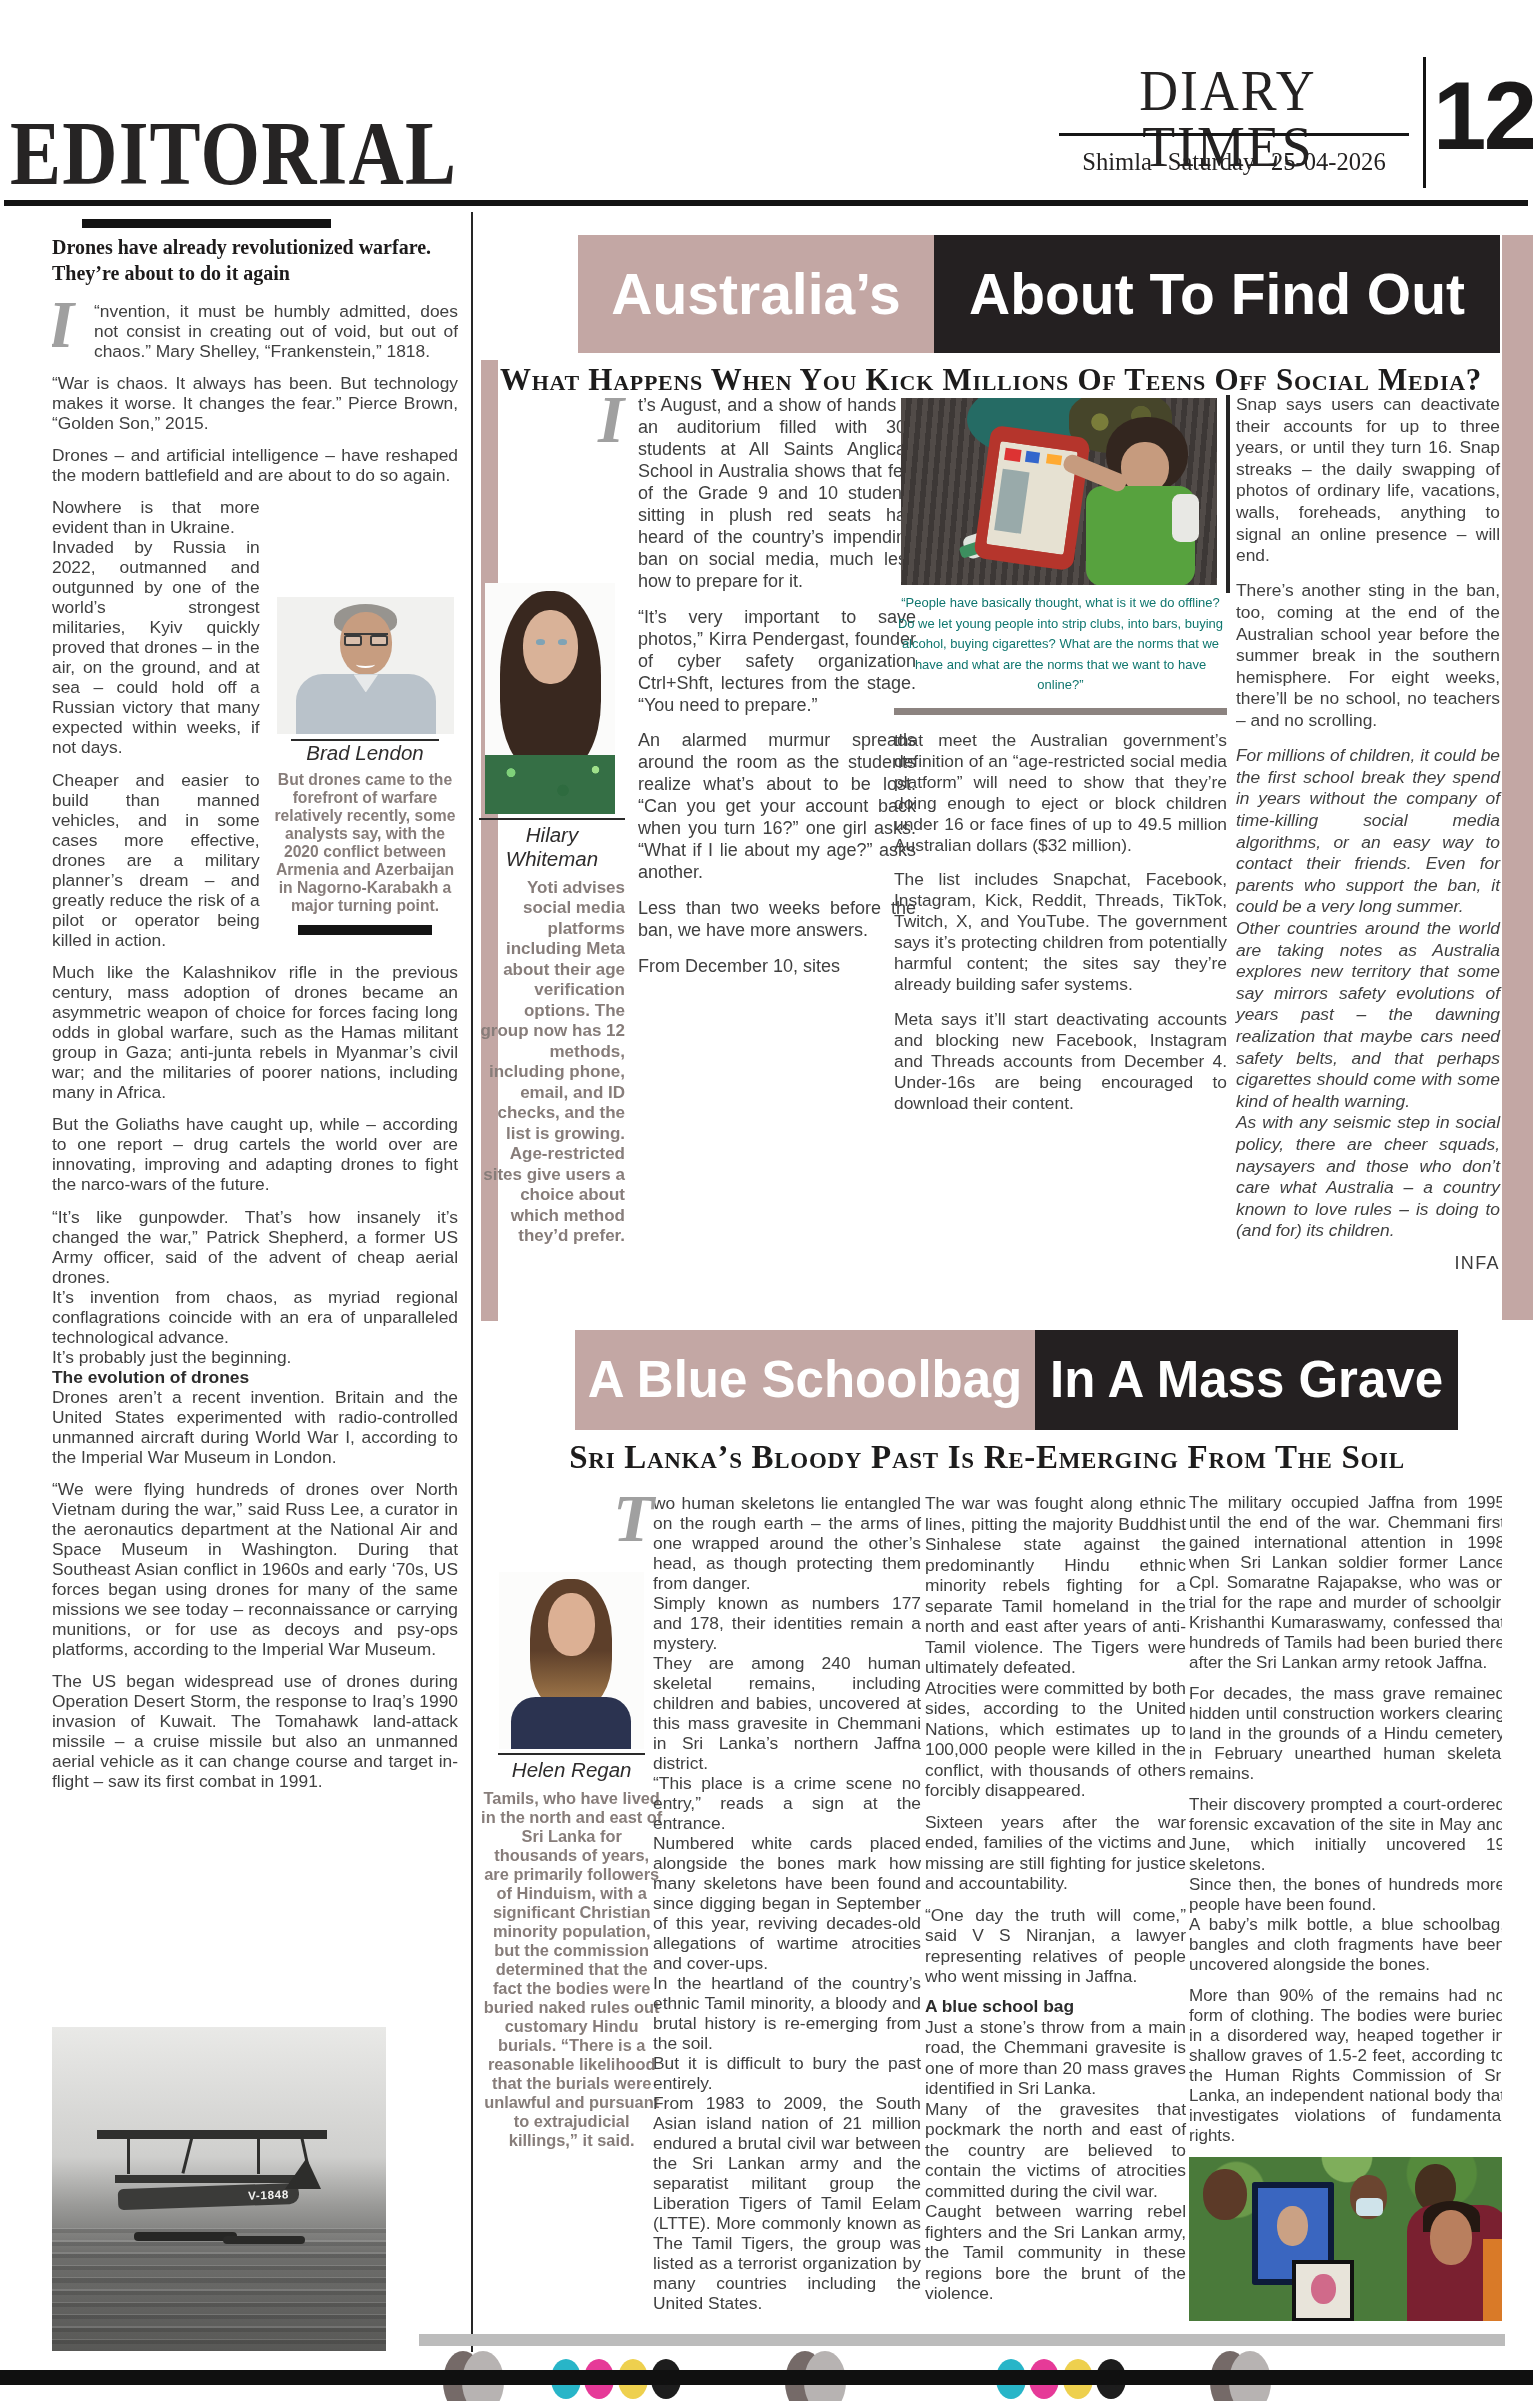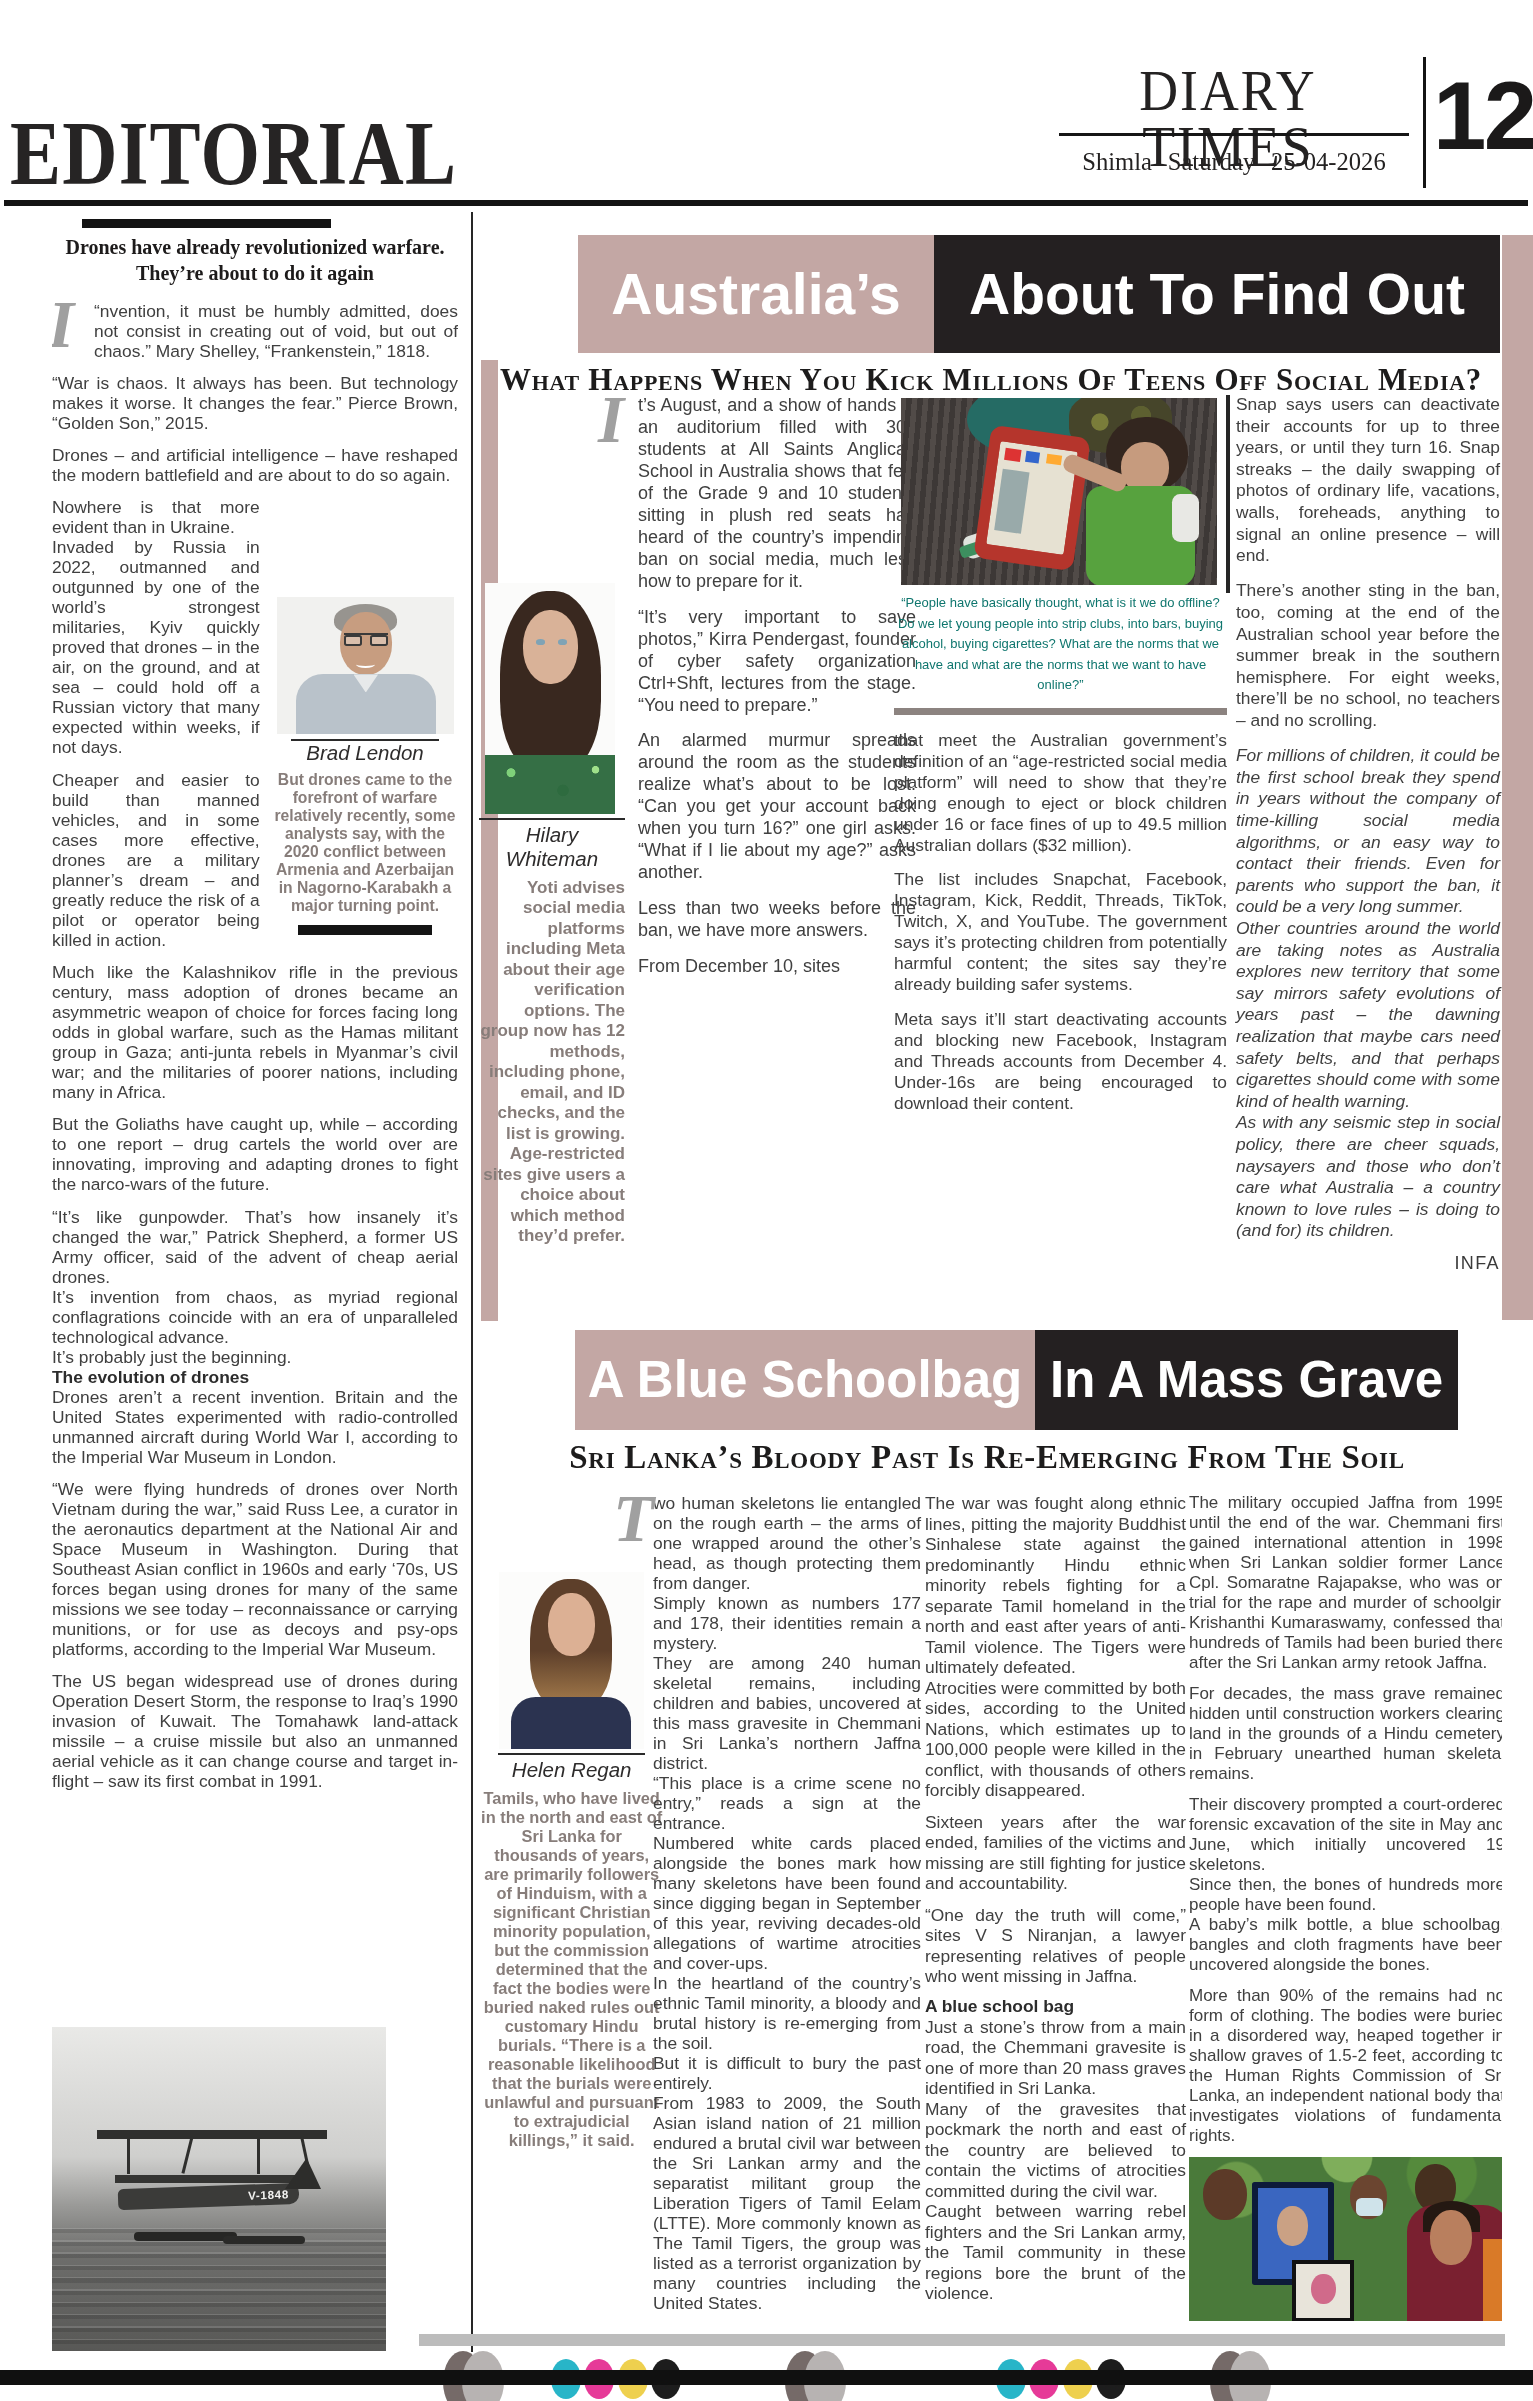--- a/index.html
+++ b/index.html
@@ -27,21 +27,21 @@
   .mast-vline{position:absolute;left:1423px;top:57px;width:2.7px;height:131px;background:#141414;}
   .page-num{position:absolute;left:1433px;top:68px;font-size:96px;font-weight:800;
     color:#1b1919;line-height:1;letter-spacing:-2.7px;}
   .header-rule{position:absolute;left:4.1px;top:200px;width:1524px;height:5.5px;background:#141414;}
   .vdivider{position:absolute;left:471px;top:212px;width:2.1px;height:2140px;background:#262626;}
 
   
   .drones{position:absolute;left:52px;top:219px;width:406px;height:1806px;overflow:hidden;}
   .kicker-bar{width:249px;height:9px;background:#131313;margin:0 0 5.5px 30px;}
   .kicker{font-family:"Liberation Serif",serif;font-weight:700;font-size:20px;line-height:1.3;
-    text-align:center;color:#1d1b1b;margin-bottom:15px;}
+    color:#1d1b1b;margin-bottom:15px;}
   .drones .art{font-size:17.4px;line-height:20px;text-align:justify;color:var(--body);}
   .drones .art p{margin:0 0 12.3px 0;}
   .drones .art p.tight{margin-bottom:0;}
   .dc-wrap{position:relative;padding-left:42px;}
   .dropcap{position:absolute;left:-4.1px;top:-9.6px;font-family:"Liberation Serif",serif;
     font-style:italic;font-weight:700;font-size:67px;line-height:1;color:#a0a0a0;}
   .subhead{font-weight:700;color:#2c2c2c;}
 
   .brad-float{float:right;width:186px;margin:4.1px 0 6.8px 12.3px;text-align:center;}
   .brad-spacer{height:96px;}
@@ -362,21 +362,21 @@
       <p>Numbered white cards placed alongside the bones mark how many skeletons have been found since digging began in September of this year, reviving decades-old allegations of wartime atrocities and cover-ups.</p>
       <p>In the heartland of the country’s ethnic Tamil minority, a bloody and brutal history is re-emerging from the soil.</p>
       <p>But it is difficult to bury the past entirely.</p>
       <p>From 1983 to 2009, the South Asian island nation of 21 million endured a brutal civil war between the Sri Lankan army and the separatist militant group the Liberation Tigers of Tamil Eelam (LTTE). More commonly known as The Tamil Tigers, the group was listed as a terrorist organization by many countries including the United States.</p>
     </div>
 
     <div class="s-col2">
       <p>The war was fought along ethnic lines, pitting the majority Buddhist Sinhalese state against the predominantly Hindu ethnic minority rebels fighting for a separate Tamil homeland in the north and east after years of anti-Tamil violence. The Tigers were ultimately defeated.</p>
       <p>Atrocities were committed by both sides, according to the United Nations, which estimates up to 100,000 people were killed in the conflict, with thousands of others forcibly disappeared.</p>
       <p class="gap">Sixteen years after the war ended, families of the victims and missing are still fighting for justice and accountability.</p>
-      <p class="gap">“One day the truth will come,” sites V S Niranjan, a lawyer representing relatives of people who went missing in Jaffna.</p>
+      <p class="gap">“One day the truth will come,” said V S Niranjan, a lawyer representing relatives of people who went missing in Jaffna.</p>
       <p class="s-subhead">A blue school bag</p>
       <p>Just a stone’s throw from a main road, the Chemmani gravesite is one of more than 20 mass graves identified in Sri Lanka.</p>
       <p>Many of the gravesites that pockmark the north and east of the country are believed to contain the victims of atrocities committed during the civil war.</p>
       <p>Caught between warring rebel fighters and the Sri Lankan army, the Tamil community in these regions bore the brunt of the violence.</p>
     </div>
 
     <div class="s-col3">
       <p>The military occupied Jaffna from 1995 until the end of the war. Chemmani first gained international attention in 1998 when Sri Lankan soldier former Lance Cpl. Somaratne Rajapakse, who was on trial for the rape and murder of schoolgirl Krishanthi Kumaraswamy, confessed that hundreds of Tamils had been buried there after the Sri Lankan army retook Jaffna.</p>
       <p class="gap">For decades, the mass grave remained hidden until construction workers clearing land in the grounds of a Hindu cemetery in February unearthed human skeletal remains.</p>
       <p class="gap">Their discovery prompted a court-ordered forensic excavation of the site in May and June, which initially uncovered 19 skeletons.</p>

